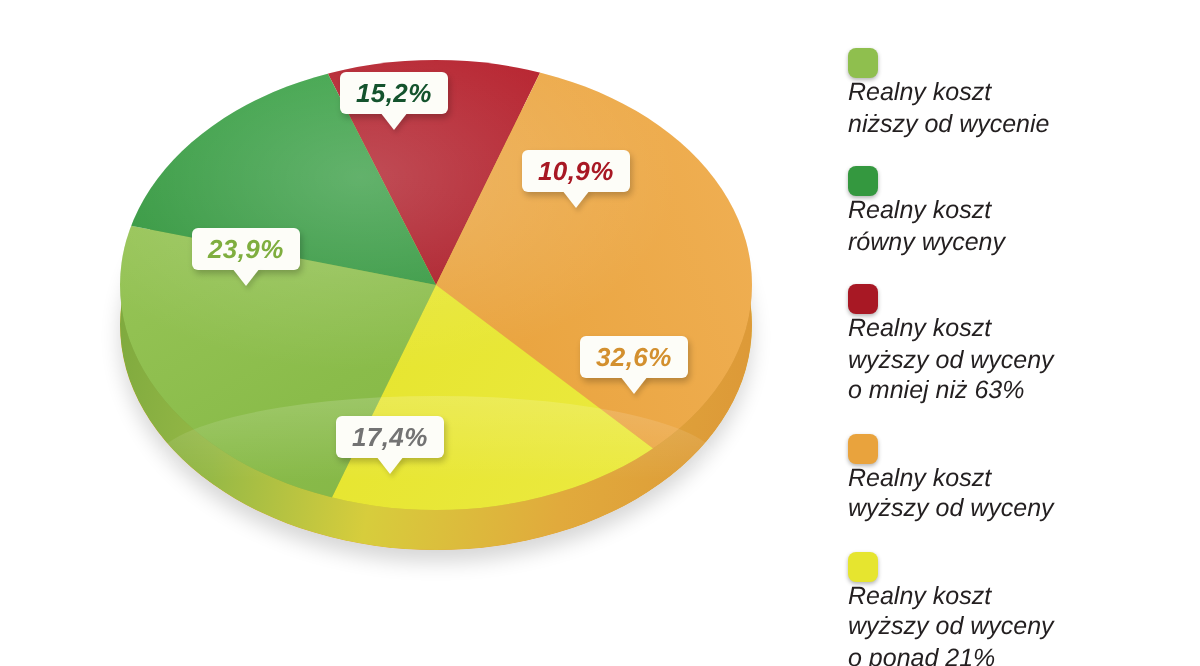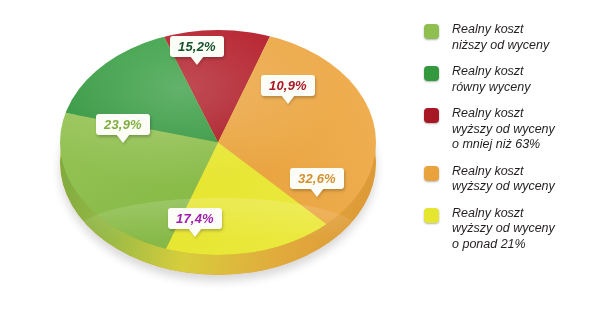--- a/index.html
+++ b/index.html
@@ -129,20 +129,21 @@
   #legend {
     position: absolute;
     left: 424px;
     top: 22px;
     width: 172px;
   }
   .legend-item {
     display: flex;
     align-items: flex-start;
     margin-bottom: 11px;
+    flex-direction: column;
   }
   .swatch {
     width: 15px;
     height: 15px;
     border-radius: 4px;
     flex: 0 0 auto;
     margin-top: 2px;
     margin-right: 13px;
     box-shadow: 0 1px 2px rgba(0,0,0,0.30);
   }
@@ -172,29 +173,29 @@
           <div class="slice" style="background: linear-gradient(190deg, rgb(59, 165, 71) 0%, rgb(51, 149, 62) 60%, rgb(46, 136, 56) 100%); clip-path: polygon(50% 50%, -0.16% 36.3%, 0.35% 34.55%, 0.92% 32.83%, 1.55% 31.13%, 2.23% 29.45%, 2.98% 27.79%, 3.78% 26.17%, 4.64% 24.57%, 5.56% 23%, 6.53% 21.47%, 7.55% 19.97%, 8.62% 18.5%, 9.75% 17.08%, 10.92% 15.69%, 12.14% 14.35%, 13.41% 13.05%, 14.72% 11.8%, 16.08% 10.59%, 17.47% 9.43%, 18.91% 8.32%, 20.38% 7.26%, 21.89% 6.25%, 23.44% 5.3%, 25.01% 4.4%, 26.62% 3.55%, 28.25% 2.77%, 29.92% 2.04%, 31.6% 1.36%, 32.21% 1.14%);"></div>
         </div>
     </div>
     <div class="pie-gloss"></div>
     <div class="depth-gloss"></div>
 
     <div class="callout" id="callout-0" style="left: 78px; top: 106px; color: rgb(127, 174, 63);">23,9%</div>
     <div class="callout" id="callout-1" style="left: 152px; top: 28px; color: #14532d;">15,2%</div>
     <div class="callout" id="callout-2" style="left: 243px; top: 51px; color: rgb(168, 24, 36); margin-top: 16px;">10,9%</div>
     <div class="callout" id="callout-3" style="left: 272px; top: 160px; color: rgb(211, 144, 47);">32,6%</div>
-    <div class="callout" id="callout-4" style="left: 150px; top: 200px; color: #a21caf;">17,4%</div>
+    <div class="callout" id="callout-4" style="left: 150px; top: 200px; color: #737373;">17,4%</div>
   </div>
 
   <div id="legend">
       <div class="legend-item">
         <span class="swatch" style="background: rgb(143, 191, 78);"></span>
         <span class="legend-text">
           <span class="legend-line">Realny koszt</span>
-          <span class="legend-line">niższy od wyceny</span>
+          <span class="legend-line">niższy od wycenie</span>
         </span>
       </div>
       <div class="legend-item">
         <span class="swatch" style="background: rgb(52, 152, 63);"></span>
         <span class="legend-text">
           <span class="legend-line">Realny koszt</span>
           <span class="legend-line">równy wyceny</span>
         </span>
       </div>
       <div class="legend-item">

